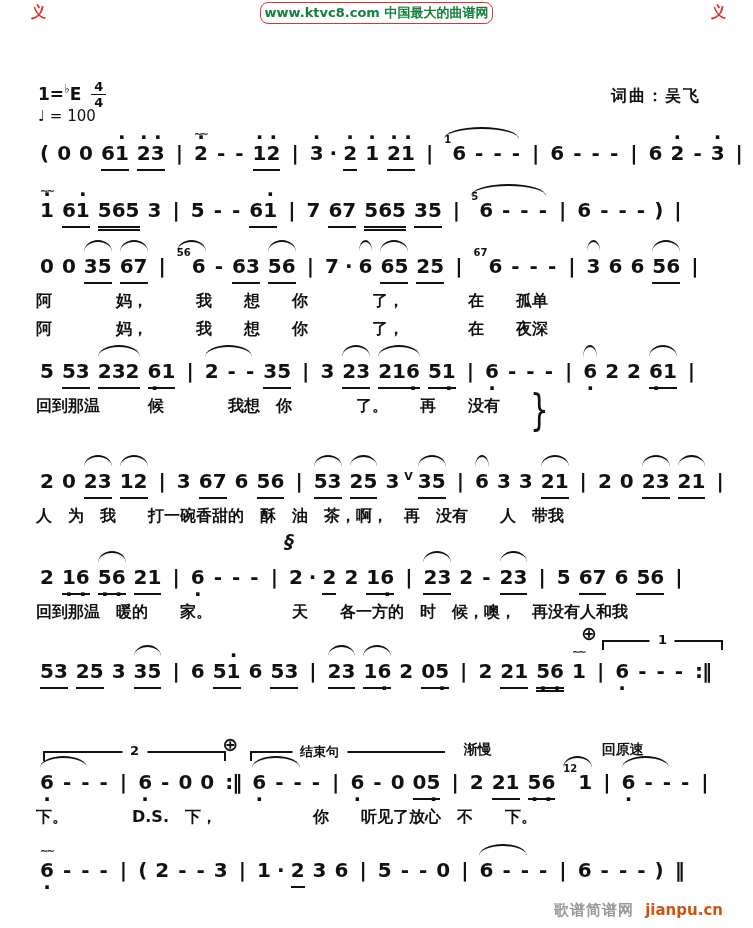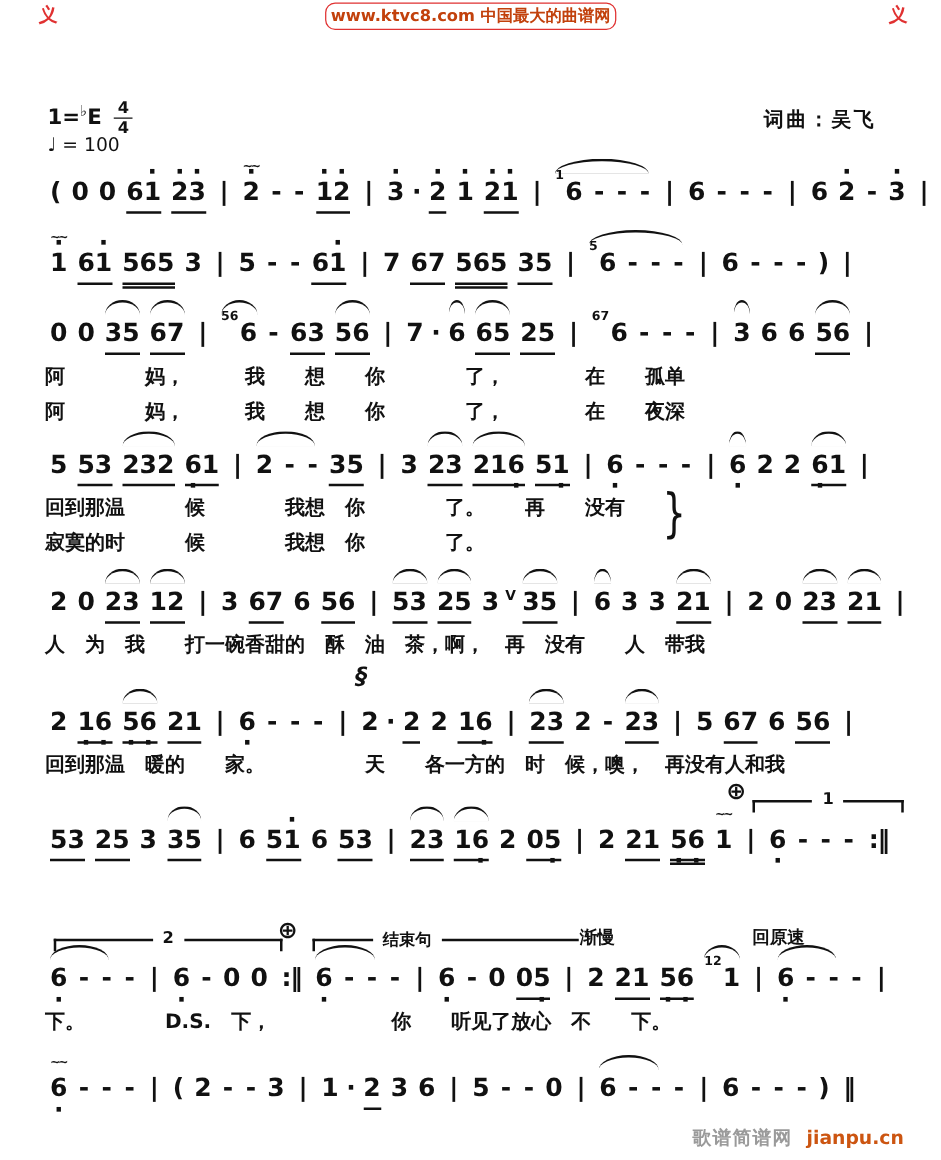--- a/index.html
+++ b/index.html
@@ -3,21 +3,21 @@
 <meta charset="utf-8">
 <style>
   html,body{margin:0;padding:0;background:#ffffff;}
   .page{position:relative;width:753px;height:928px;background:#ffffff;overflow:hidden;
         font-family:"DejaVu Sans","Liberation Sans",sans-serif;color:#111;}
   
   .stamp{position:absolute;top:3px;font-size:15px;font-weight:bold;color:#e03131;}
   .stamp.left{left:31px;}
   .stamp.right{right:27px;}
   .banner{position:absolute;top:2px;left:50%;transform:translateX(-50%);
-          font-size:13px;font-weight:bold;color:#c2410c;white-space:nowrap;
+          font-size:13px;font-weight:bold;color:#15803d;white-space:nowrap;
           border:1px solid #e03131;border-radius:8px;padding:1px 4px;}
   .title{position:absolute;top:30px;left:0;width:100%;text-align:center;margin:0;
          font-size:35px;font-weight:bold;letter-spacing:3px;}
   .keysig{position:absolute;left:38px;top:80px;font-size:17px;font-weight:bold;}
   .flat{font-size:12px;vertical-align:super;}
   .frac{display:inline-block;vertical-align:middle;text-align:center;line-height:1;
         font-size:13px;font-weight:bold;margin-left:4px;}
   .frac .ft{display:block;border-bottom:1px solid #111;padding:0 3px 1px;}
   .frac .fb{display:block;padding-top:1px;}
   .tempo{position:absolute;left:38px;top:107px;font-size:15px;font-weight:normal;}
@@ -48,21 +48,21 @@
   .brace{position:absolute;left:71%;top:40px;font-size:42px;font-weight:normal;transform:scaleX(.7);}
 
   
   .marksrow{position:absolute;top:-18px;left:0;right:0;height:28px;}
   .mk{position:absolute;}
   .mk-label{font-size:14px;font-weight:bold;top:2px;}
   .mk-coda{font-size:19px;font-weight:bold;top:-6px;}
   .mk-segno{font-size:19px;font-weight:bold;font-style:italic;top:-4px;}
   .mk-volta,.mk-bracket{border-top:2px solid #111;height:8px;top:12px;}
   .mk-volta{border-left:2px solid #111;border-right:2px solid #111;}
-  .mk-bracket{border-left:2px solid #111;padding-left:18px;}
+  .mk-bracket{border-left:2px solid #111;}
   .mk-volta .num,.mk-bracket .num{position:absolute;top:-10px;left:50%;transform:translateX(-50%);
       background:#fff;padding:0 8px;font-size:13px;font-weight:bold;white-space:nowrap;}
   .mk-bracket .num{left:35%;}
 
   .footer{position:absolute;right:30px;bottom:8px;font-size:15px;font-weight:bold;}
   .footer .site{color:#9a9a9a;letter-spacing:1px;}
   .footer .dom{color:#cc5511;margin-left:6px;}
 </style>
 </head>
 <body>
@@ -96,21 +96,20 @@
         <div class="noterow"><span class="tok"><span class="core"><span class="ch da">1</span></span><i class="mord">∼∼</i></span><span class="tok"><span class="core u"><span class="ch">6</span><span class="ch da">1</span></span></span><span class="tok"><span class="core uu"><span class="ch">5</span><span class="ch">6</span><span class="ch">5</span></span></span><span class="tok"><span class="core"><span class="ch">3</span></span></span><span class="bar">|</span><span class="tok"><span class="core"><span class="ch">5</span></span></span><span class="dash">-</span><span class="dash">-</span><span class="tok"><span class="core u"><span class="ch">6</span><span class="ch da">1</span></span></span><span class="bar">|</span><span class="tok"><span class="core"><span class="ch">7</span></span></span><span class="tok"><span class="core u"><span class="ch">6</span><span class="ch">7</span></span></span><span class="tok"><span class="core uu"><span class="ch">5</span><span class="ch">6</span><span class="ch">5</span></span></span><span class="tok"><span class="core u"><span class="ch">3</span><span class="ch">5</span></span></span><span class="bar">|</span><span class="tok"><sup class="grace">5</sup><span class="core"><span class="ch">6</span></span><i class="arc wide"></i></span><span class="dash">-</span><span class="dash">-</span><span class="dash">-</span><span class="bar">|</span><span class="tok"><span class="core"><span class="ch">6</span></span></span><span class="dash">-</span><span class="dash">-</span><span class="dash">-</span><span class="paren">)</span><span class="bar">|</span></div>
       </div>
       <div class="system" style="top: 241px;">
         <div class="noterow"><span class="tok"><span class="core"><span class="ch">0</span></span></span><span class="tok"><span class="core"><span class="ch">0</span></span></span><span class="tok"><span class="core u"><span class="ch">3</span><span class="ch">5</span></span><i class="arc"></i></span><span class="tok"><span class="core u"><span class="ch">6</span><span class="ch">7</span></span><i class="arc"></i></span><span class="bar">|</span><span class="tok"><sup class="grace">56</sup><span class="core"><span class="ch">6</span></span><i class="arc"></i></span><span class="dash">-</span><span class="tok"><span class="core u"><span class="ch">6</span><span class="ch">3</span></span></span><span class="tok"><span class="core u"><span class="ch">5</span><span class="ch">6</span></span><i class="arc"></i></span><span class="bar">|</span><span class="tok"><span class="core"><span class="ch">7</span></span></span><span class="dotsep">·</span><span class="tok"><span class="core"><span class="ch">6</span></span><i class="arc"></i></span><span class="tok"><span class="core u"><span class="ch">6</span><span class="ch">5</span></span><i class="arc"></i></span><span class="tok"><span class="core u"><span class="ch">2</span><span class="ch">5</span></span></span><span class="bar">|</span><span class="tok"><sup class="grace">67</sup><span class="core"><span class="ch">6</span></span></span><span class="dash">-</span><span class="dash">-</span><span class="dash">-</span><span class="bar">|</span><span class="tok"><span class="core"><span class="ch">3</span></span><i class="arc"></i></span><span class="tok"><span class="core"><span class="ch">6</span></span></span><span class="tok"><span class="core"><span class="ch">6</span></span></span><span class="tok"><span class="core u"><span class="ch">5</span><span class="ch">6</span></span><i class="arc"></i></span><span class="bar">|</span></div>
         <div class="lyric">阿　　　　妈，　　　我　　想　　你　　　　了，　　　　在　　孤单</div>
         <div class="lyric">阿　　　　妈，　　　我　　想　　你　　　　了，　　　　在　　夜深</div>
       </div>
       <div class="system" style="top: 346px;">
         <div class="noterow"><span class="tok"><span class="core"><span class="ch">5</span></span></span><span class="tok"><span class="core u"><span class="ch">5</span><span class="ch">3</span></span></span><span class="tok"><span class="core u"><span class="ch">2</span><span class="ch">3</span><span class="ch">2</span></span><i class="arc"></i></span><span class="tok"><span class="core u"><span class="ch db">6</span><span class="ch">1</span></span></span><span class="bar">|</span><span class="tok"><span class="core"><span class="ch">2</span></span><i class="arc wide"></i></span><span class="dash">-</span><span class="dash">-</span><span class="tok"><span class="core u"><span class="ch">3</span><span class="ch">5</span></span></span><span class="bar">|</span><span class="tok"><span class="core"><span class="ch">3</span></span></span><span class="tok"><span class="core u"><span class="ch">2</span><span class="ch">3</span></span><i class="arc"></i></span><span class="tok"><span class="core u"><span class="ch">2</span><span class="ch">1</span><span class="ch db">6</span></span><i class="arc"></i></span><span class="tok"><span class="core u"><span class="ch">5</span><span class="ch db">1</span></span></span><span class="bar">|</span><span class="tok"><span class="core"><span class="ch db">6</span></span></span><span class="dash">-</span><span class="dash">-</span><span class="dash">-</span><span class="bar">|</span><span class="tok"><span class="core"><span class="ch db">6</span></span><i class="arc"></i></span><span class="tok"><span class="core"><span class="ch">2</span></span></span><span class="tok"><span class="core"><span class="ch">2</span></span></span><span class="tok"><span class="core u"><span class="ch db">6</span><span class="ch">1</span></span><i class="arc"></i></span><span class="bar">|</span></div>
         <div class="lyric">回到那温　　　候　　　　我想　你　　　　了。　　再　　没有</div>
-        <div class="lyric">寂寞的时　　　候　　　　我想　你　　　　了。</div>
         <span class="brace">}</span>
       </div>
       <div class="system" style="top: 456px;">
         <div class="noterow"><span class="tok"><span class="core"><span class="ch">2</span></span></span><span class="tok"><span class="core"><span class="ch">0</span></span></span><span class="tok"><span class="core u"><span class="ch">2</span><span class="ch">3</span></span><i class="arc"></i></span><span class="tok"><span class="core u"><span class="ch">1</span><span class="ch">2</span></span><i class="arc"></i></span><span class="bar">|</span><span class="tok"><span class="core"><span class="ch">3</span></span></span><span class="tok"><span class="core u"><span class="ch">6</span><span class="ch">7</span></span></span><span class="tok"><span class="core"><span class="ch">6</span></span></span><span class="tok"><span class="core u"><span class="ch">5</span><span class="ch">6</span></span></span><span class="bar">|</span><span class="tok"><span class="core u"><span class="ch">5</span><span class="ch">3</span></span><i class="arc"></i></span><span class="tok"><span class="core u"><span class="ch">2</span><span class="ch">5</span></span><i class="arc"></i></span><span class="tok"><span class="core"><span class="ch">3</span></span></span><span class="breath">V</span><span class="tok"><span class="core u"><span class="ch">3</span><span class="ch">5</span></span><i class="arc"></i></span><span class="bar">|</span><span class="tok"><span class="core"><span class="ch">6</span></span><i class="arc"></i></span><span class="tok"><span class="core"><span class="ch">3</span></span></span><span class="tok"><span class="core"><span class="ch">3</span></span></span><span class="tok"><span class="core u"><span class="ch">2</span><span class="ch">1</span></span><i class="arc"></i></span><span class="bar">|</span><span class="tok"><span class="core"><span class="ch">2</span></span></span><span class="tok"><span class="core"><span class="ch">0</span></span></span><span class="tok"><span class="core u"><span class="ch">2</span><span class="ch">3</span></span><i class="arc"></i></span><span class="tok"><span class="core u"><span class="ch">2</span><span class="ch">1</span></span><i class="arc"></i></span><span class="bar">|</span></div>
         <div class="lyric">人　为　我　　打一碗香甜的　酥　油　茶，啊，　再　没有　　人　带我</div>
       </div>
       <div class="system" style="top: 552px;">
         <div class="marksrow">
           <div class="mk mk-segno" style="left: 36%;">§</div>
         </div>

